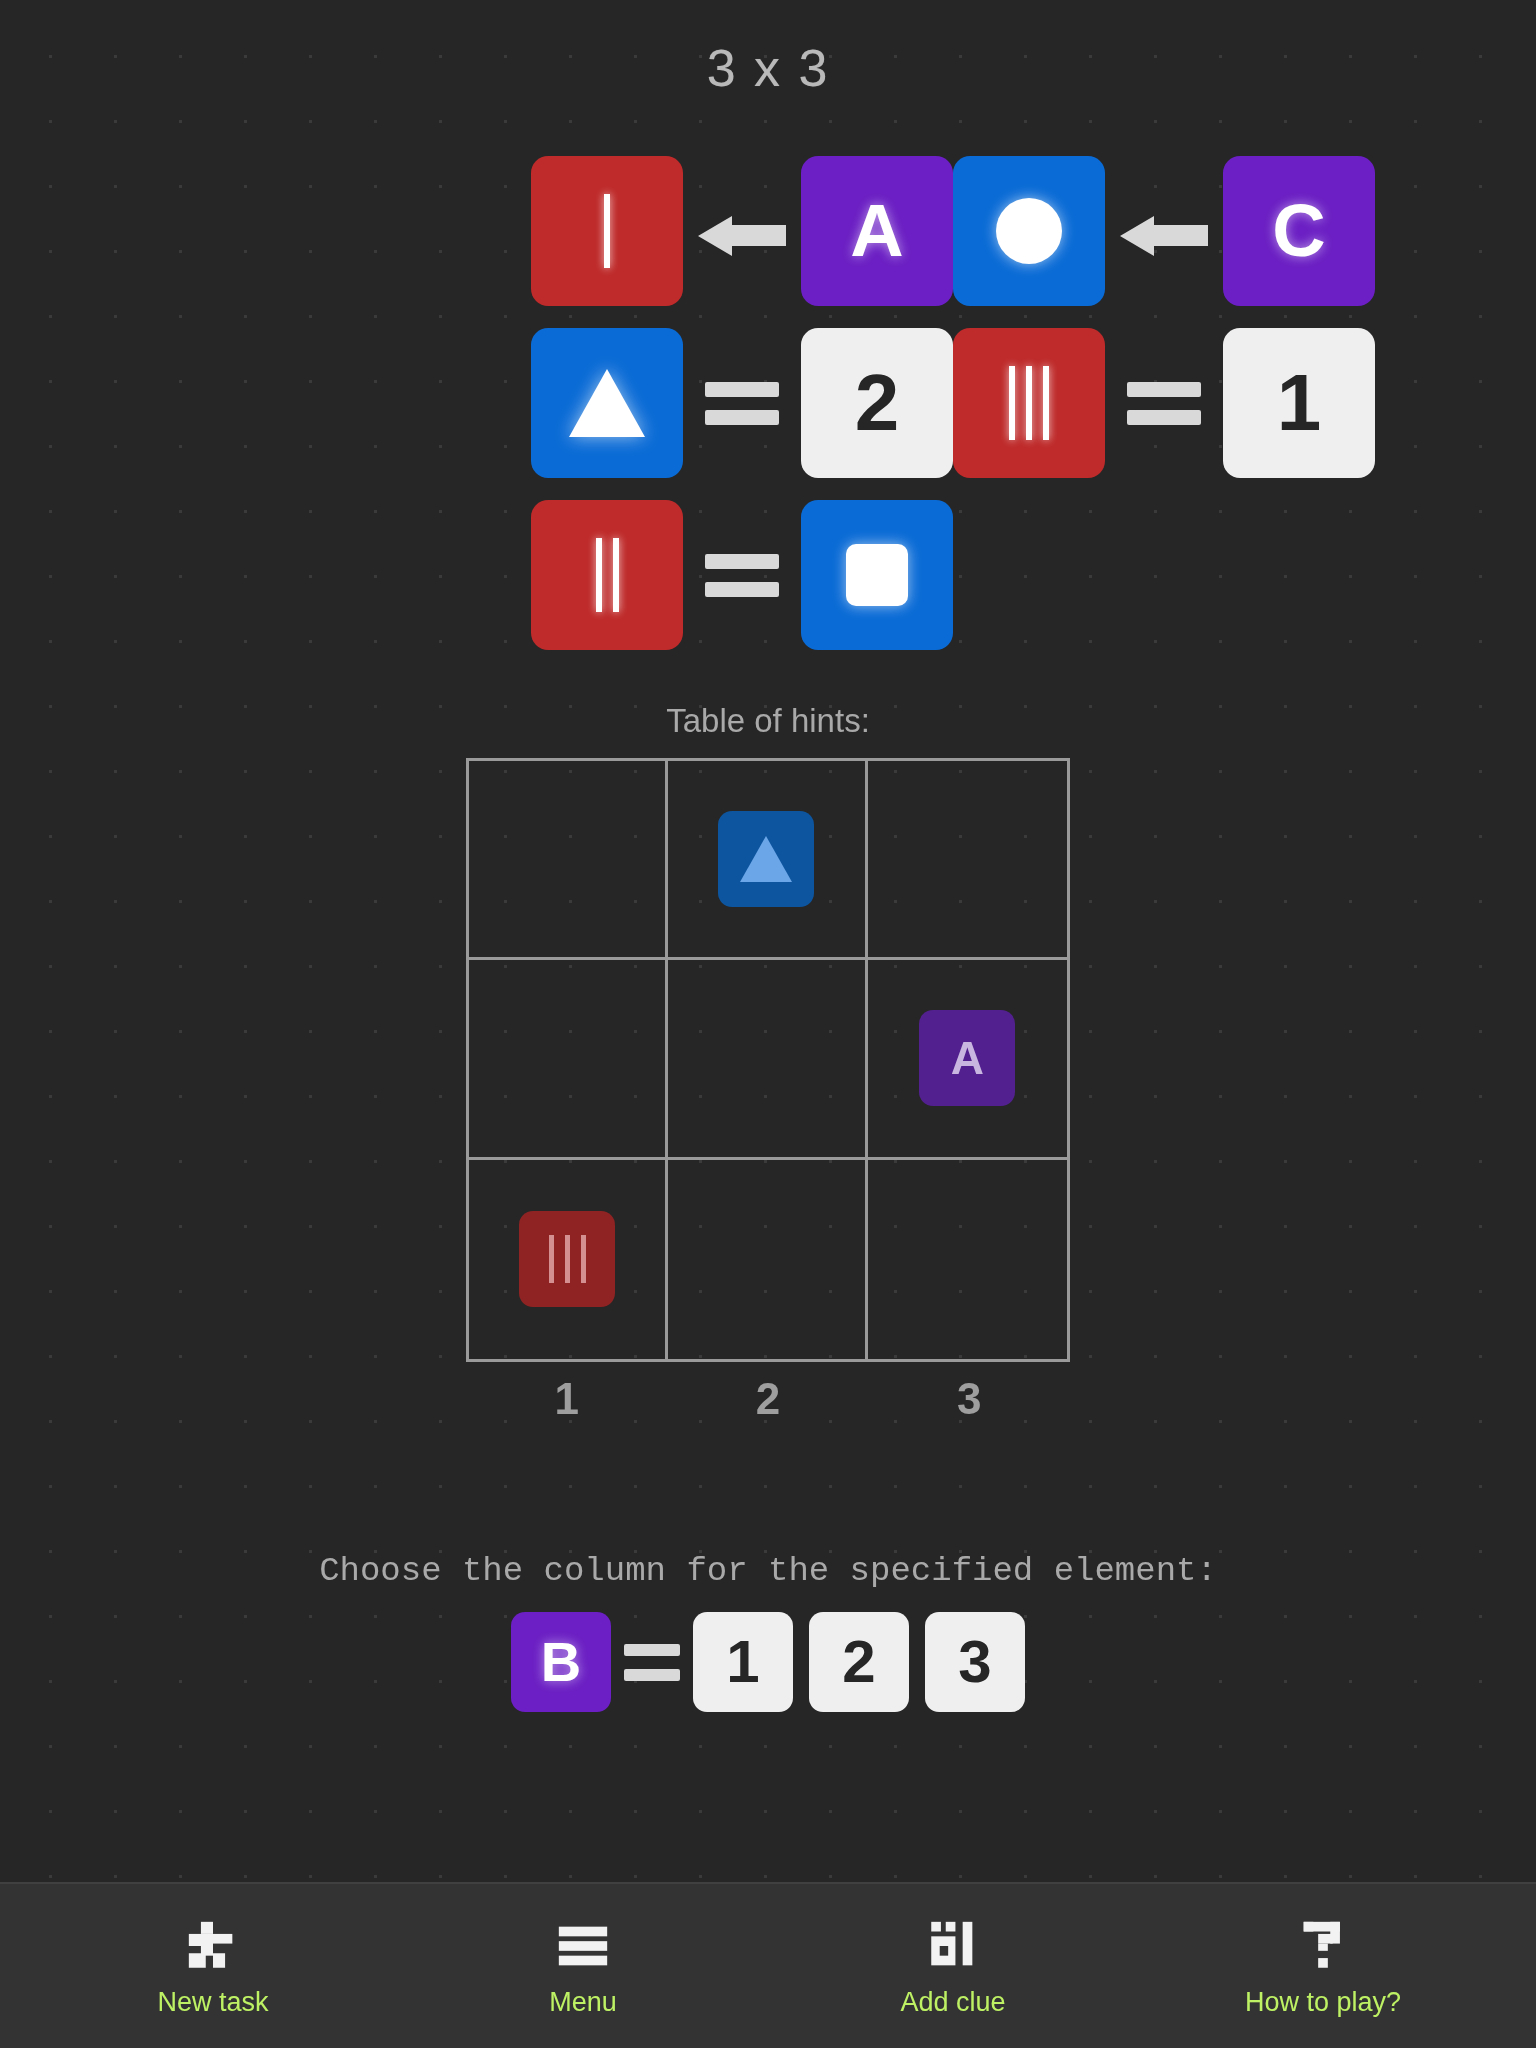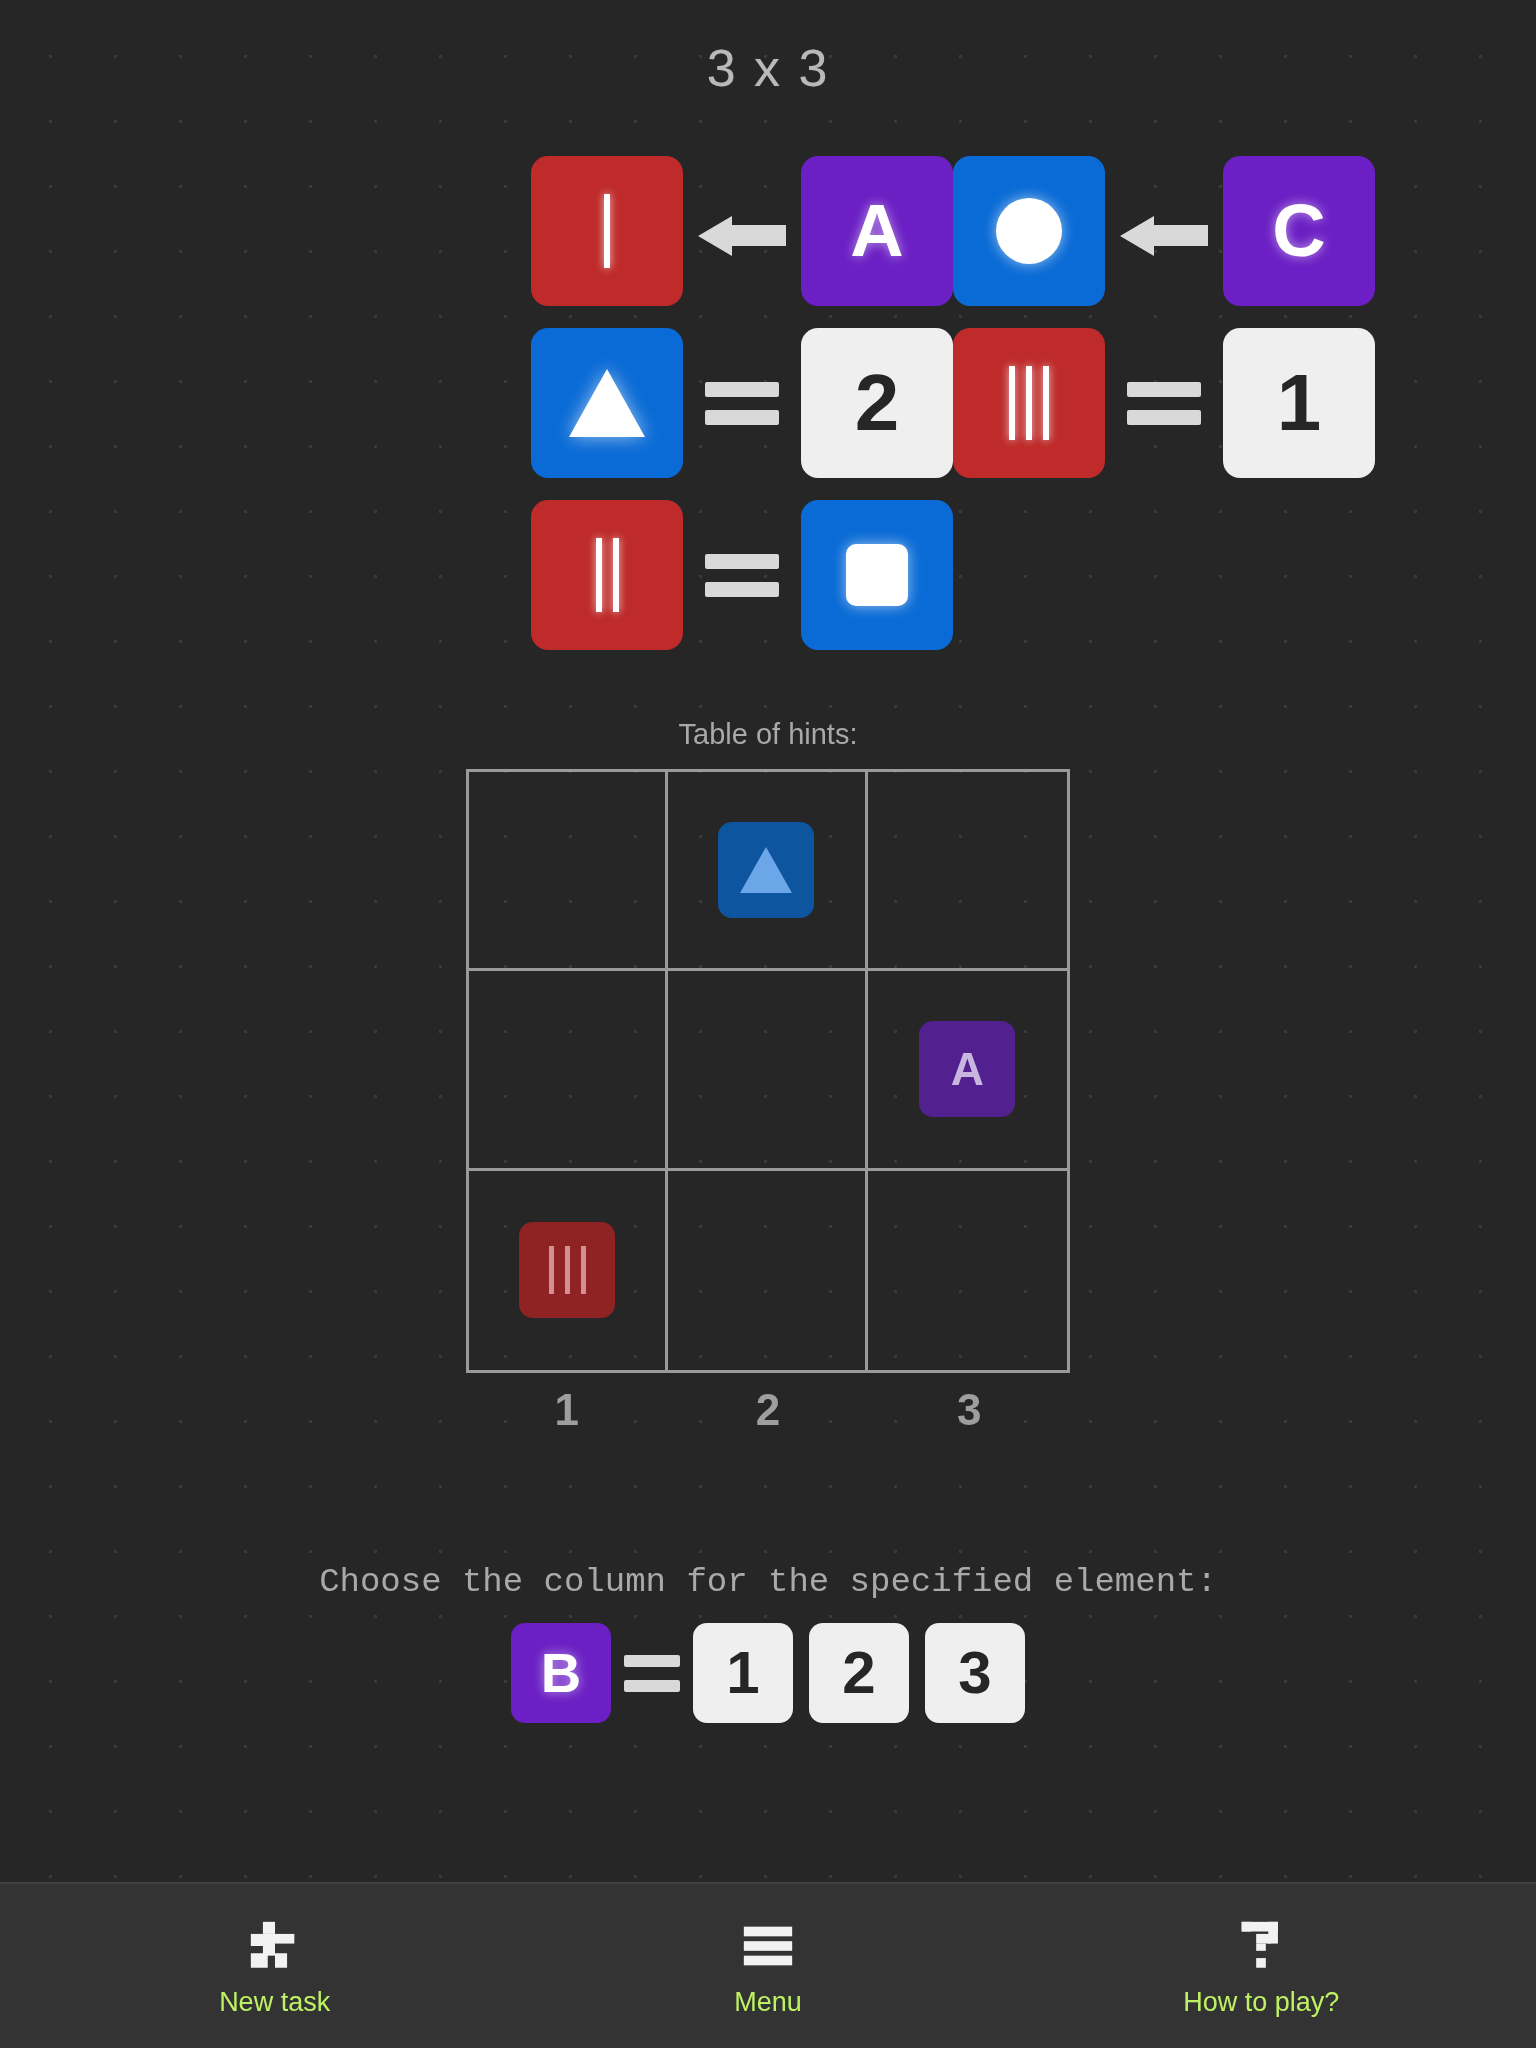--- a/index.html
+++ b/index.html
@@ -133,22 +133,22 @@
     width: 0; height: 0;
     border-top: 20px solid transparent;
     border-bottom: 20px solid transparent;
     border-right: 34px solid #d9d9d9;
   }
 
   
   .hints-label {
     text-align: center;
     color: #a9a9a9;
-    font-size: 29px;
-    margin-top: 68px;
+    font-size: 33px;
+    margin-top: 52px;
   }
   .grid-wrap {
     margin: 18px auto 0;
     width: 604px;
   }
   .grid {
     width: 604px; height: 604px;
     border: 3px solid #9a9a9a;
     display: grid;
     grid-template-columns: repeat(3, 1fr);
@@ -422,20 +422,32 @@
       <span class="tb-icon">
         <svg viewBox="0 0 24 24">
           <rect x="2" y="4" width="20" height="4"></rect>
           <rect x="2" y="10" width="20" height="4"></rect>
           <rect x="2" y="16" width="20" height="4"></rect>
         </svg>
       </span>
       <span class="tb-label">Menu</span>
     </div>
 
+    <div class="tb-item">
+      <span class="tb-icon">
+        <svg viewBox="0 0 24 24">
+          <rect x="3" y="2" width="4" height="4"></rect>
+            <rect x="9" y="2" width="4" height="4"></rect>
+          <rect x="3" y="8" width="10" height="12"></rect>
+          <rect x="6.5" y="12" width="3.5" height="4" fill="#333333"></rect>
+          <rect x="16" y="2" width="4" height="18"></rect>
+        </svg>
+      </span>
+      <span class="tb-label">Add clue</span>
+    </div>
 
     <div class="tb-item">
       <span class="tb-icon">
         <svg viewBox="0 0 24 24">
           <rect x="4" y="2" width="15" height="4"></rect>
           <rect x="15" y="2" width="4" height="9"></rect>
           <rect x="4" y="2" width="4" height="4"></rect>
           <rect x="10" y="7" width="6" height="4"></rect>
           <rect x="10" y="11" width="4" height="3"></rect>
           <rect x="10" y="17" width="4" height="4"></rect>

